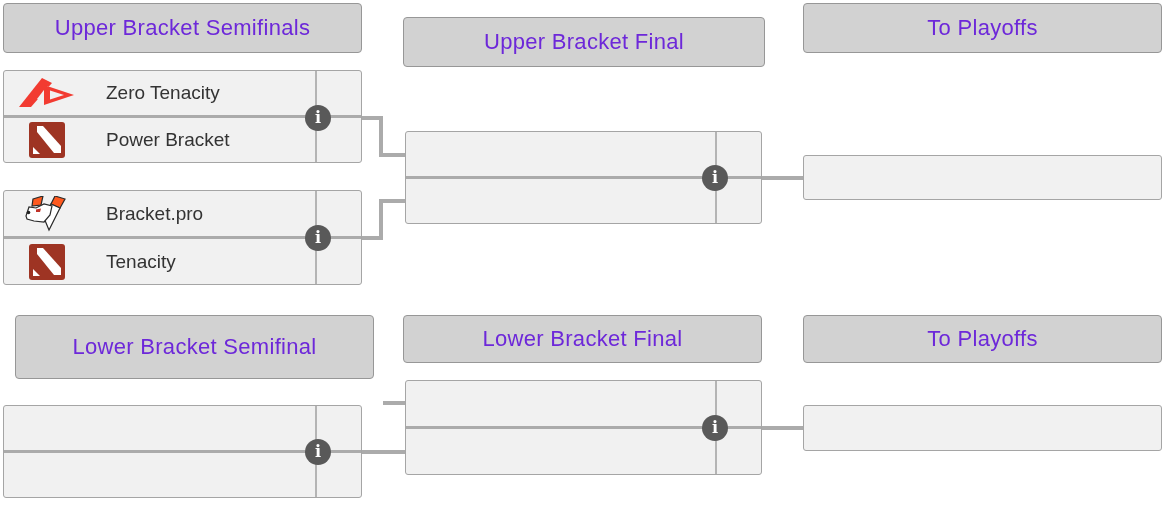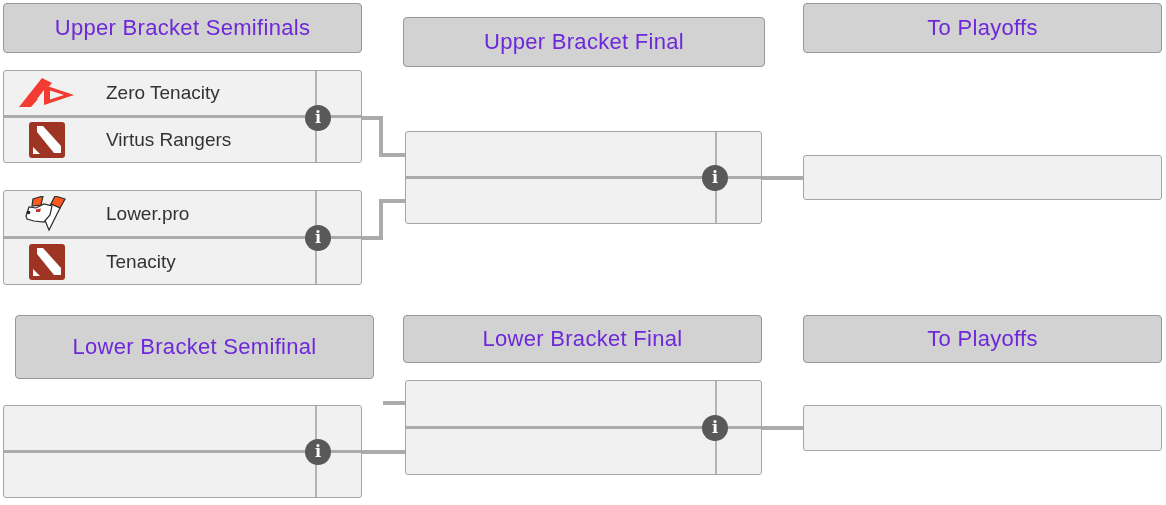--- a/index.html
+++ b/index.html
@@ -100,41 +100,41 @@
     </div>
     <div class="m-divider"></div>
     <div class="team-row">
       <span class="logo-slot">
         <svg width="36" height="36" viewBox="0 0 36 36">
           <rect x="0" y="0" width="36" height="36" rx="3" fill="#9e3423"></rect>
           <polygon points="8,4 14,4 32,24 32,31 25,31 8,10" fill="#ffffff"></polygon>
           <polygon points="4,25 11,32 4,32" fill="#ffffff"></polygon>
         </svg>
       </span>
-      <span class="team-name">Virtus Rangers</span>
+      <span class="team-name">Power Bracket</span>
     </div>
     <div class="score-col">
       <div class="score-cell"></div>
       <div class="score-cell"></div>
     </div>
   </div>
 
   <div class="match abs" style="left:3px; top:190px; width:359px; height:95px">
     <div class="team-row">
       <span class="logo-slot">
         <svg width="46" height="36" viewBox="0 0 46 36">
           <polygon points="9,3 19,0 17,9 8,10" fill="#ff5a1f" stroke="#2a2a2a" stroke-width="1.2"></polygon>
           <polygon points="31,0 41,3 36,12 27,8" fill="#ff5a1f" stroke="#2a2a2a" stroke-width="1.2"></polygon>
           <polygon points="27,8 36,12 25,34 20,22" fill="#ffffff" stroke="#2a2a2a" stroke-width="1.2"></polygon>
           <path d="M2,20 L5,11 L12,12 L20,8 L28,10 L26,19 L20,26 L10,25 L3,23 Z" fill="#ffffff" stroke="#2a2a2a" stroke-width="1.2"></path>
           <circle cx="4.5" cy="16.5" r="1.8" fill="#222222"></circle>
           <polygon points="12,13.5 17,12.5 16,16 12,16" fill="#c03228"></polygon>
         </svg>
       </span>
-      <span class="team-name">Lower.pro</span>
+      <span class="team-name">Bracket.pro</span>
     </div>
     <div class="m-divider"></div>
     <div class="team-row">
       <span class="logo-slot">
         <svg width="36" height="36" viewBox="0 0 36 36">
           <rect x="0" y="0" width="36" height="36" rx="3" fill="#9e3423"></rect>
           <polygon points="8,4 14,4 32,24 32,31 25,31 8,10" fill="#ffffff"></polygon>
           <polygon points="4,25 11,32 4,32" fill="#ffffff"></polygon>
         </svg>
       </span>

